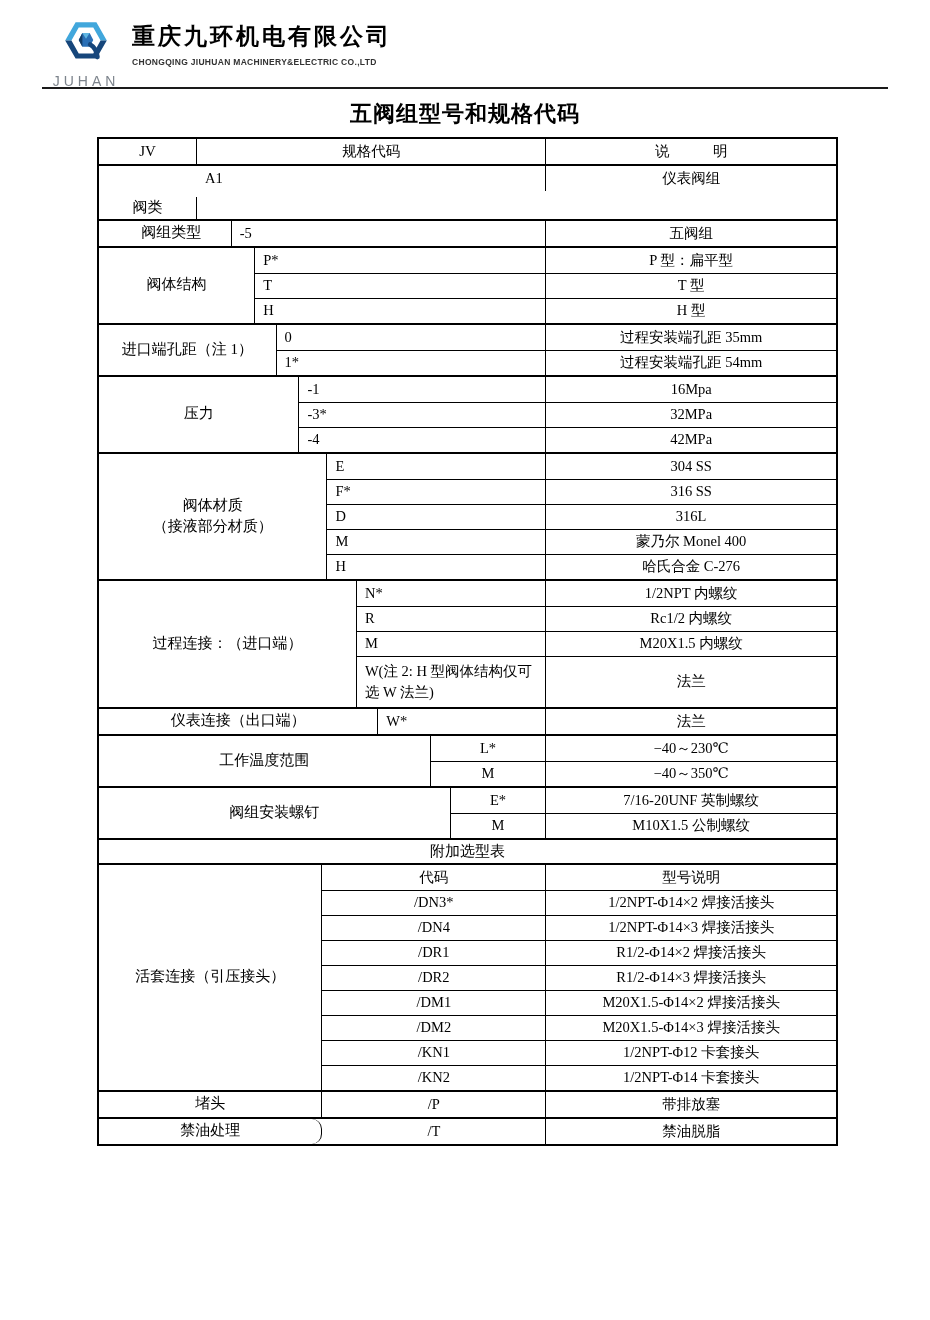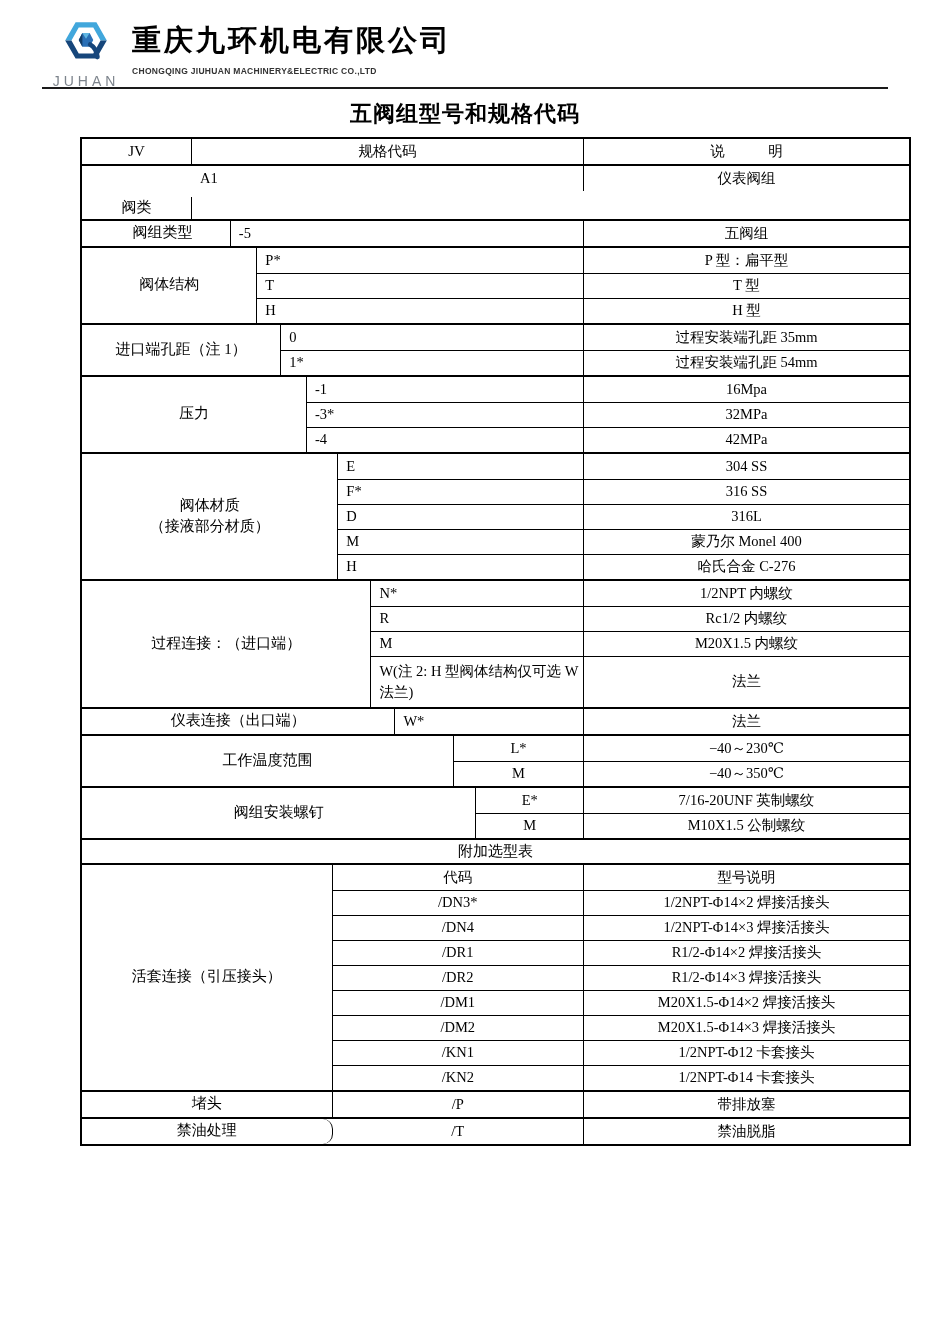--- a/index.html
+++ b/index.html
@@ -6,29 +6,29 @@
   html,body{background:#ffffff}
   body{width:930px;height:1320px;font-family:"Liberation Serif","DejaVu Serif",serif;color:#000}
   .page{position:relative;width:930px;height:1320px;background:#fff;overflow:hidden}
 
   
   .hdr{position:absolute;left:54px;top:14px;display:flex;align-items:flex-start}
   .logo{width:64px;display:flex;flex-direction:column;align-items:center}
   .logo svg{width:52px;height:58px;display:block}
   .logo-brand{font-family:"Liberation Sans",sans-serif;font-size:14px;letter-spacing:4px;color:#7d848c;margin-top:1px}
   .company{margin-left:14px;padding-top:7px}
-  .company-cn{font-size:29px;font-weight:bold;letter-spacing:3px}
+  .company-cn{font-size:23px;font-weight:bold;letter-spacing:3px}
   .company-en{font-family:"Liberation Sans",sans-serif;font-size:8.5px;font-weight:bold;color:#333;letter-spacing:.3px;margin-top:5px}
   .rule{position:absolute;left:42px;width:846px;top:87px;border-top:2px solid #1a1a1a}
 
   
   .doc-title{position:absolute;top:99px;left:0;width:100%;text-align:center;font-size:22px;font-weight:bold;letter-spacing:1px}
 
   
-  .spec-table{position:absolute;left:80px;top:137px;width:831px;border:2px solid #000;background:#fff}
+  .spec-table{position:absolute;left:97px;top:137px;width:741px;border:2px solid #000;background:#fff}
   .group{display:flex;border-top:2px solid #000}
   .group:first-child{border-top:none}
   .group.full-row{display:block;height:25px;line-height:23px;text-align:center;font-size:15px}
   .cell{display:flex;align-items:center;justify-content:center;font-size:15px;line-height:1.45}
   .cell.label{border-right:1px solid #000;text-align:center;white-space:pre-line;padding:0 3px;flex-shrink:0}
   .rows{flex:1 1 auto;display:flex;flex-direction:column;min-width:0}
   .row{display:flex;height:25px;border-top:1px solid #000}
   .row:first-child{border-top:none}
   .row.tall{height:51px}
   .cell.code{justify-content:flex-start;text-align:left;padding:0 4px 0 8px;border-right:1px solid #000;flex-shrink:0;font-size:14.5px}

